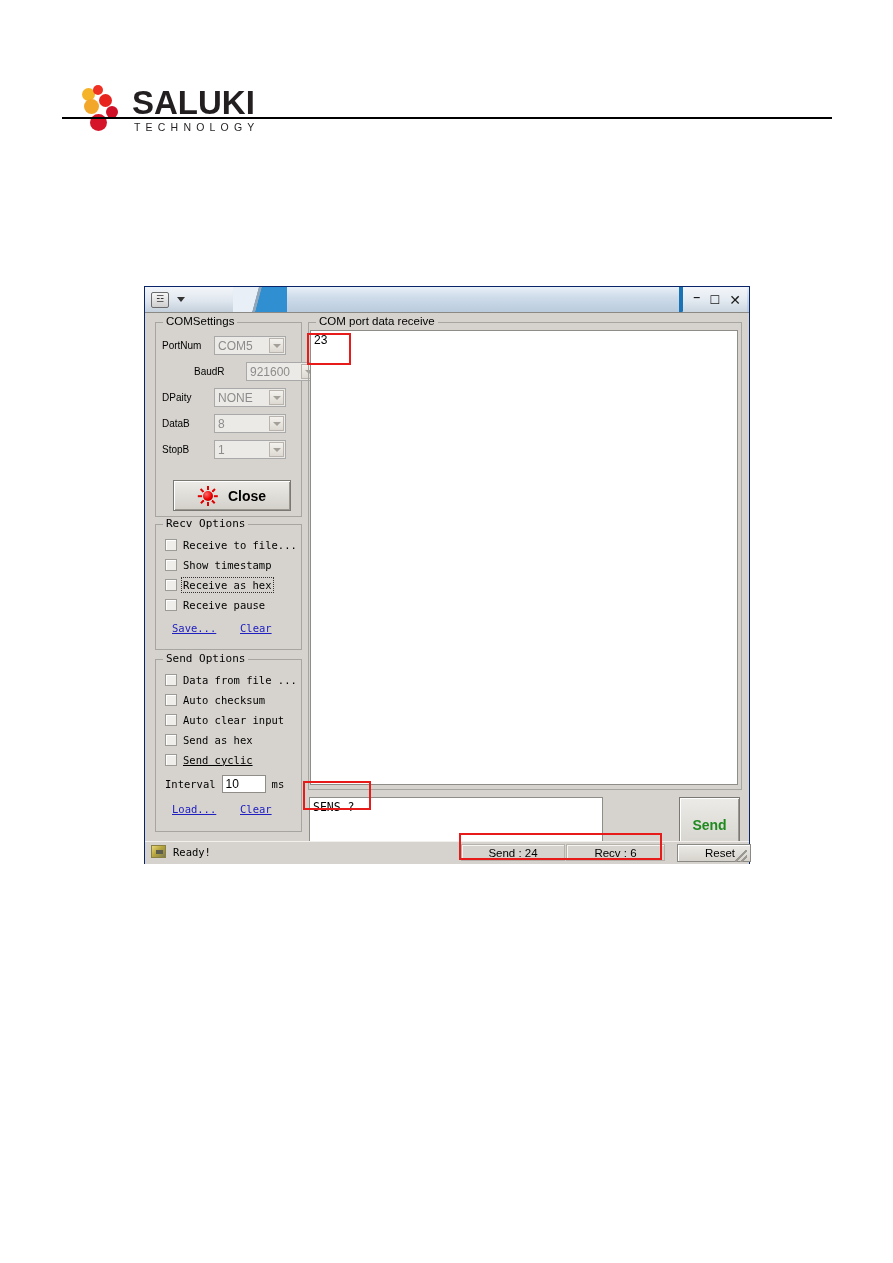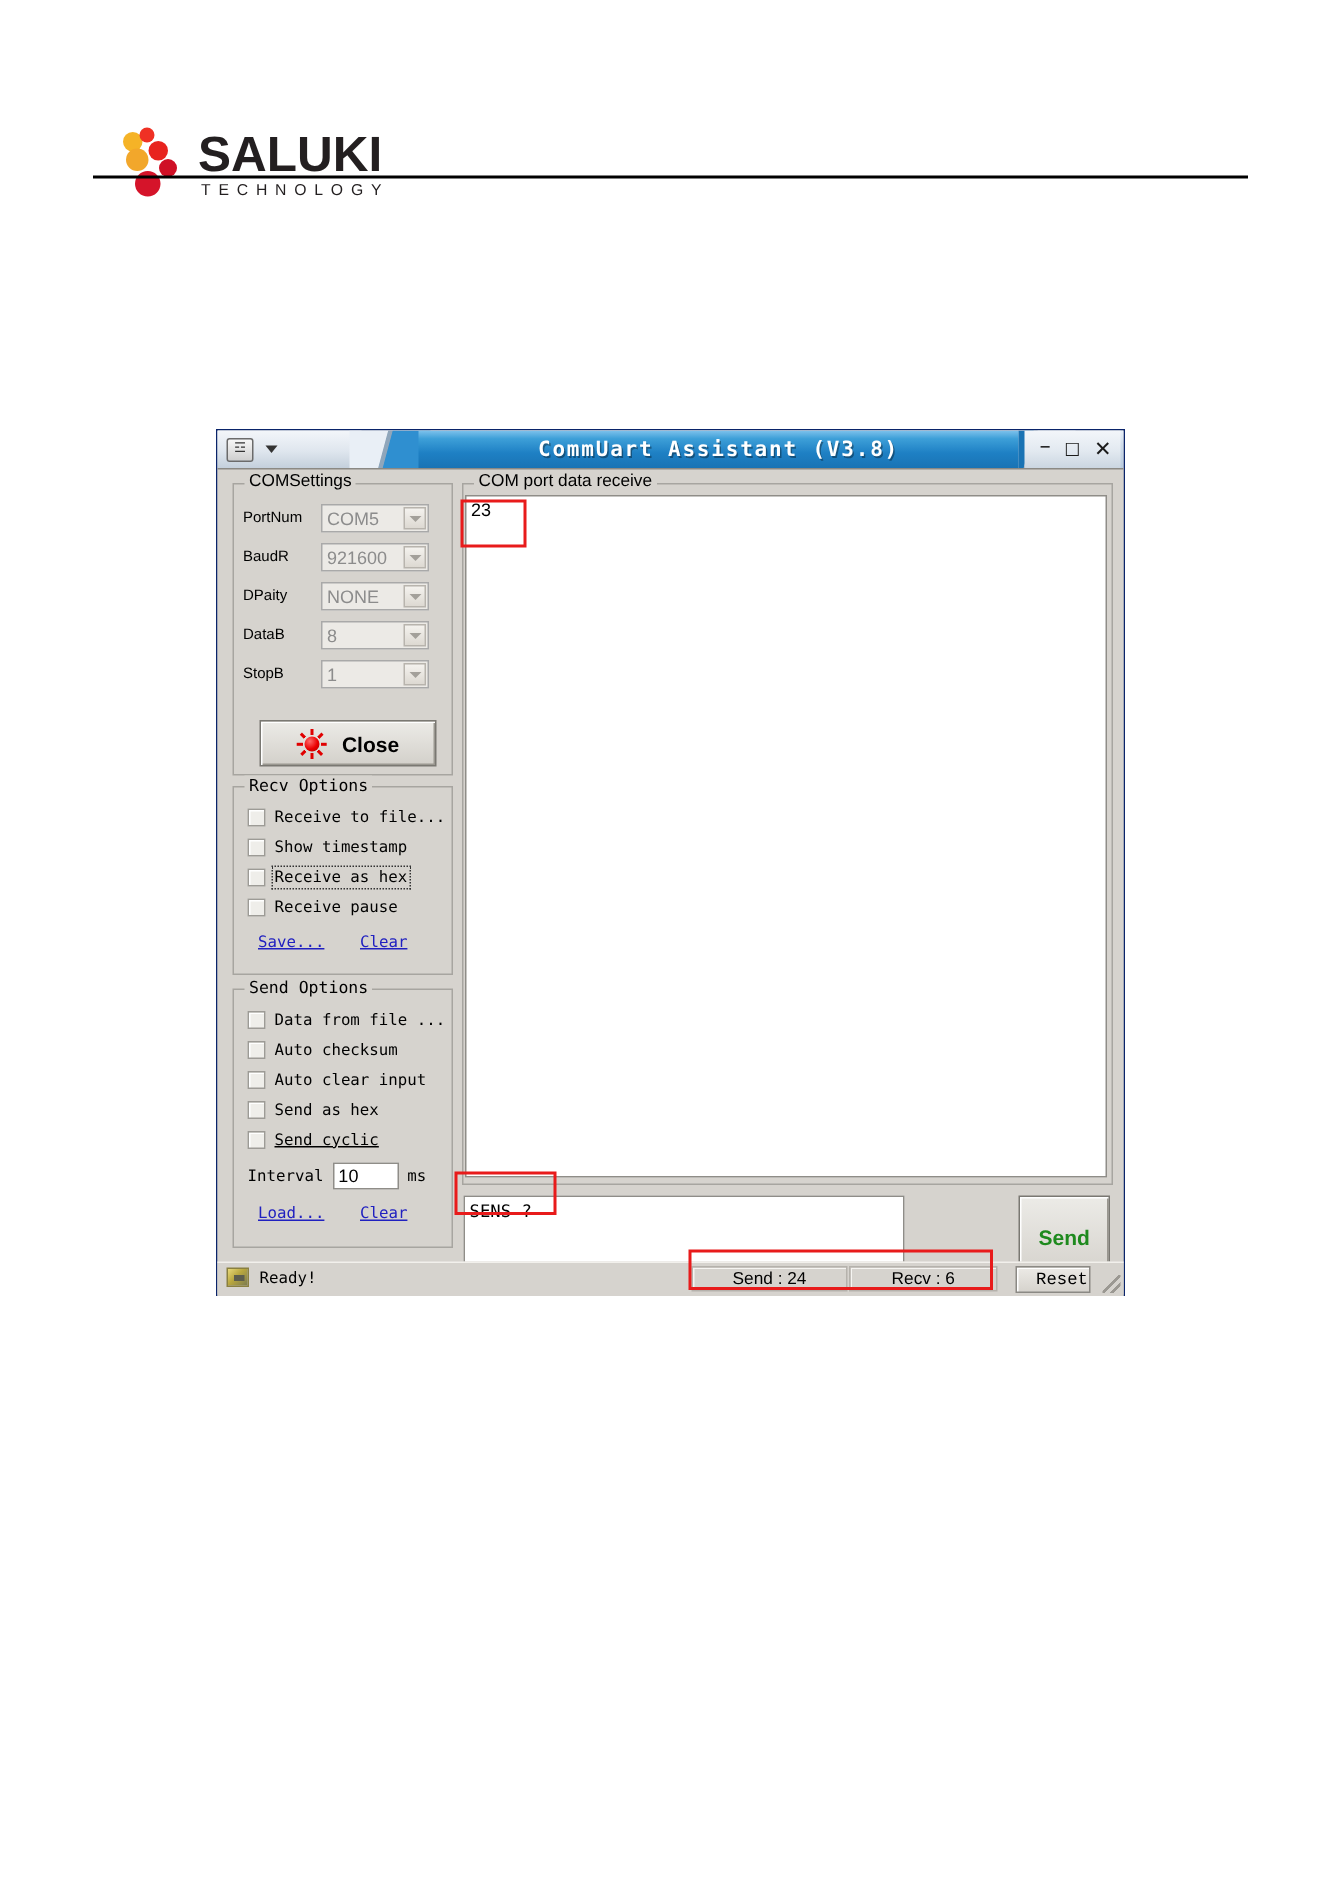--- a/index.html
+++ b/index.html
@@ -403,27 +403,27 @@
     box-shadow: inset 1px 1px 0 #f6f5f2;
     box-sizing: border-box;
     display: flex; align-items: center; justify-content: center;
     font-family: "Liberation Sans", sans-serif;
     font-size: 11.5px; color: #000;
   }
   #panel-send { left: 316px; width: 104px; }
   #panel-recv { left: 421px; width: 99px; }
   #btn-reset {
     position: absolute; left: 532px; top: 2px;
-    width: 50px; height: 18px;
+    width: 74px; height: 18px;
     background: linear-gradient(to bottom,#eceae6,#d6d3cd);
     border: 1px solid #8b8984;
     box-shadow: inset 1px 1px 0 #ffffff;
     box-sizing: border-box;
     display: flex; align-items: center; justify-content: center;
-    font-family: Liberation Mono, monospace;
+    font-family: Liberation Sans, sans-serif;
     font-size: 11.5px; color: #000; padding-left: 12px;
   }
   #resize-grip {
     position: absolute; right: 2px; bottom: 2px;
     width: 12px; height: 12px;
     background:
       linear-gradient(135deg, transparent 45%, #9b9892 45%, #9b9892 55%, transparent 55%),
       linear-gradient(135deg, transparent 70%, #9b9892 70%, #9b9892 80%, transparent 80%);
   }
 
@@ -467,23 +467,20 @@
   </div>
 
   <div id="app-window">
 
     <div id="titlebar">
       <div id="titlebar-left">
         <div id="app-icon">☲</div>
         <div id="titlebar-caret"></div>
       </div>
       <div id="titlebar-curve-l"></div>
-      <div id="title-band">
-        <span id="title-text">CommUart Assistant (V3.8)</span>
-      </div>
       <div id="titlebar-curve-r"></div>
       <div id="window-controls">
         <span class="wctl" id="btn-min">–</span>
         <span class="wctl" id="btn-max">☐</span>
         <span class="wctl" id="btn-close">✕</span>
       </div>
     </div>
 
     <div id="client">
 
@@ -493,21 +490,21 @@
         <div class="set-row" style="top:12px;">
           <span class="set-label">PortNum</span>
           <span class="combo">
             <span class="combo-val">COM5</span>
             <span class="combo-btn">
                 <span class="combo-arrow"></span>
               </span>
           </span>
         </div>
 
-        <div class="set-row" style="top:38px;">
+        <div class="set-row" style="top:38px;margin-left:32px;">
           <span class="set-label">BaudR</span>
           <span class="combo">
             <span class="combo-val">921600</span>
             <span class="combo-btn">
                 <span class="combo-arrow"></span>
               </span>
           </span>
         </div>
 
         <div class="set-row" style="top:64px;">

